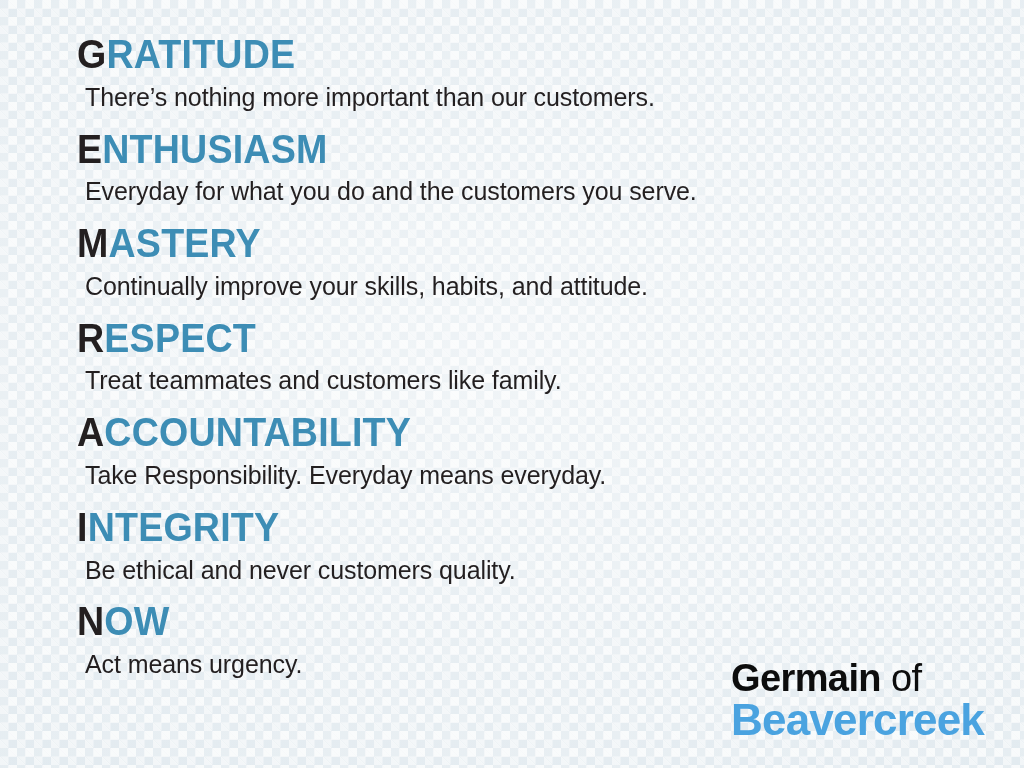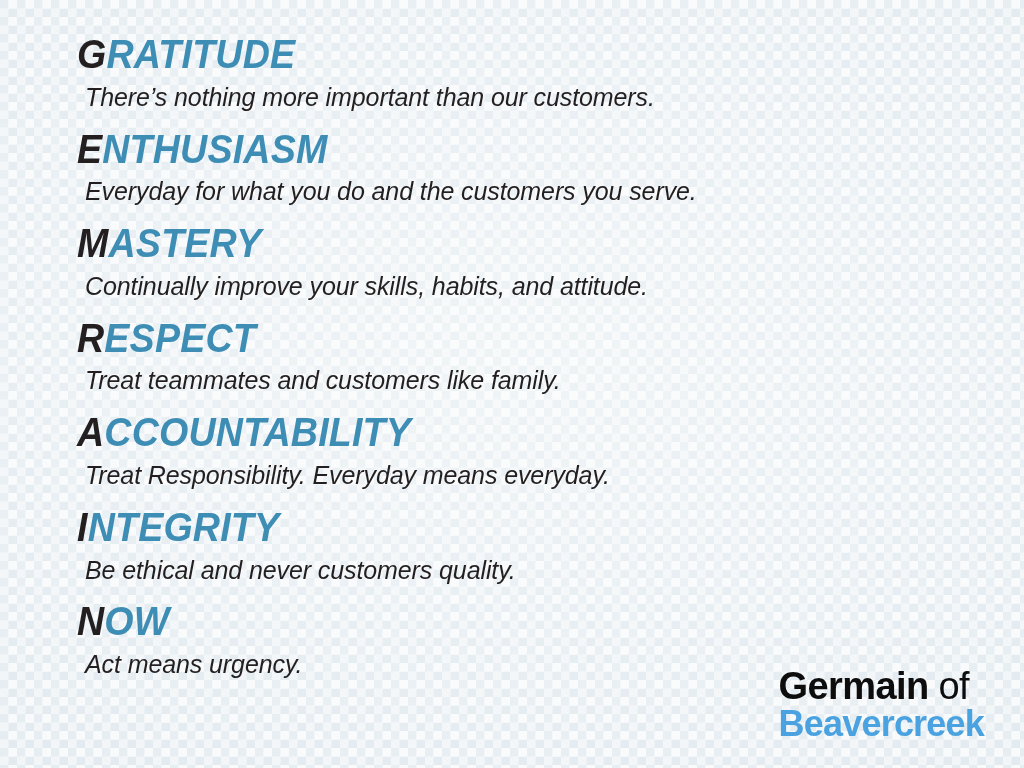--- a/index.html
+++ b/index.html
@@ -51,21 +51,20 @@
     pointer-events: none;
   }
 
   
   #values-list {
     position: absolute;
     left: 77px;
     top: 34px;
     width: 900px;
     z-index: 2;
-    font-style: italic;
   }
   .value-block {
     margin-bottom: 17px;
   }
   .value-heading {
     font-family: "Liberation Sans Narrow", "Liberation Sans", sans-serif;
     font-weight: bold;
     font-size: 40px;
     line-height: 1.02;
     letter-spacing: 0.2px;
@@ -109,21 +108,21 @@
   }
   #brand-logo .logo-name {
     font-weight: bold;
   }
   #brand-logo .logo-of {
     font-weight: normal;
   }
   #brand-logo .logo-line-2 {
     font-family: "Liberation Sans", sans-serif;
     font-weight: bold;
-    font-size: 36px;
+    font-size: 44px;
     color: #4aa3e0;
     letter-spacing: -0.8px;
     white-space: nowrap;
     margin-top: 1px;
   }
 </style>
 </head>
 <body>
 
 <div id="poster">
@@ -145,21 +144,21 @@
       <div class="value-subtitle">Continually improve your skills, habits, and attitude.</div>
     </div>
 
     <div class="value-block">
       <div class="value-heading"><span class="initial">R</span><span class="rest">ESPECT</span></div>
       <div class="value-subtitle">Treat teammates and customers like family.</div>
     </div>
 
     <div class="value-block">
       <div class="value-heading"><span class="initial">A</span><span class="rest">CCOUNTABILITY</span></div>
-      <div class="value-subtitle">Treat Responsibility. Everyday means everyday.</div>
+      <div class="value-subtitle">Take Responsibility. Everyday means everyday.</div>
     </div>
 
     <div class="value-block">
       <div class="value-heading"><span class="initial">I</span><span class="rest">NTEGRITY</span></div>
       <div class="value-subtitle">Be ethical and never customers quality.</div>
     </div>
 
     <div class="value-block">
       <div class="value-heading"><span class="initial">N</span><span class="rest">OW</span></div>
       <div class="value-subtitle">Act means urgency.</div>

